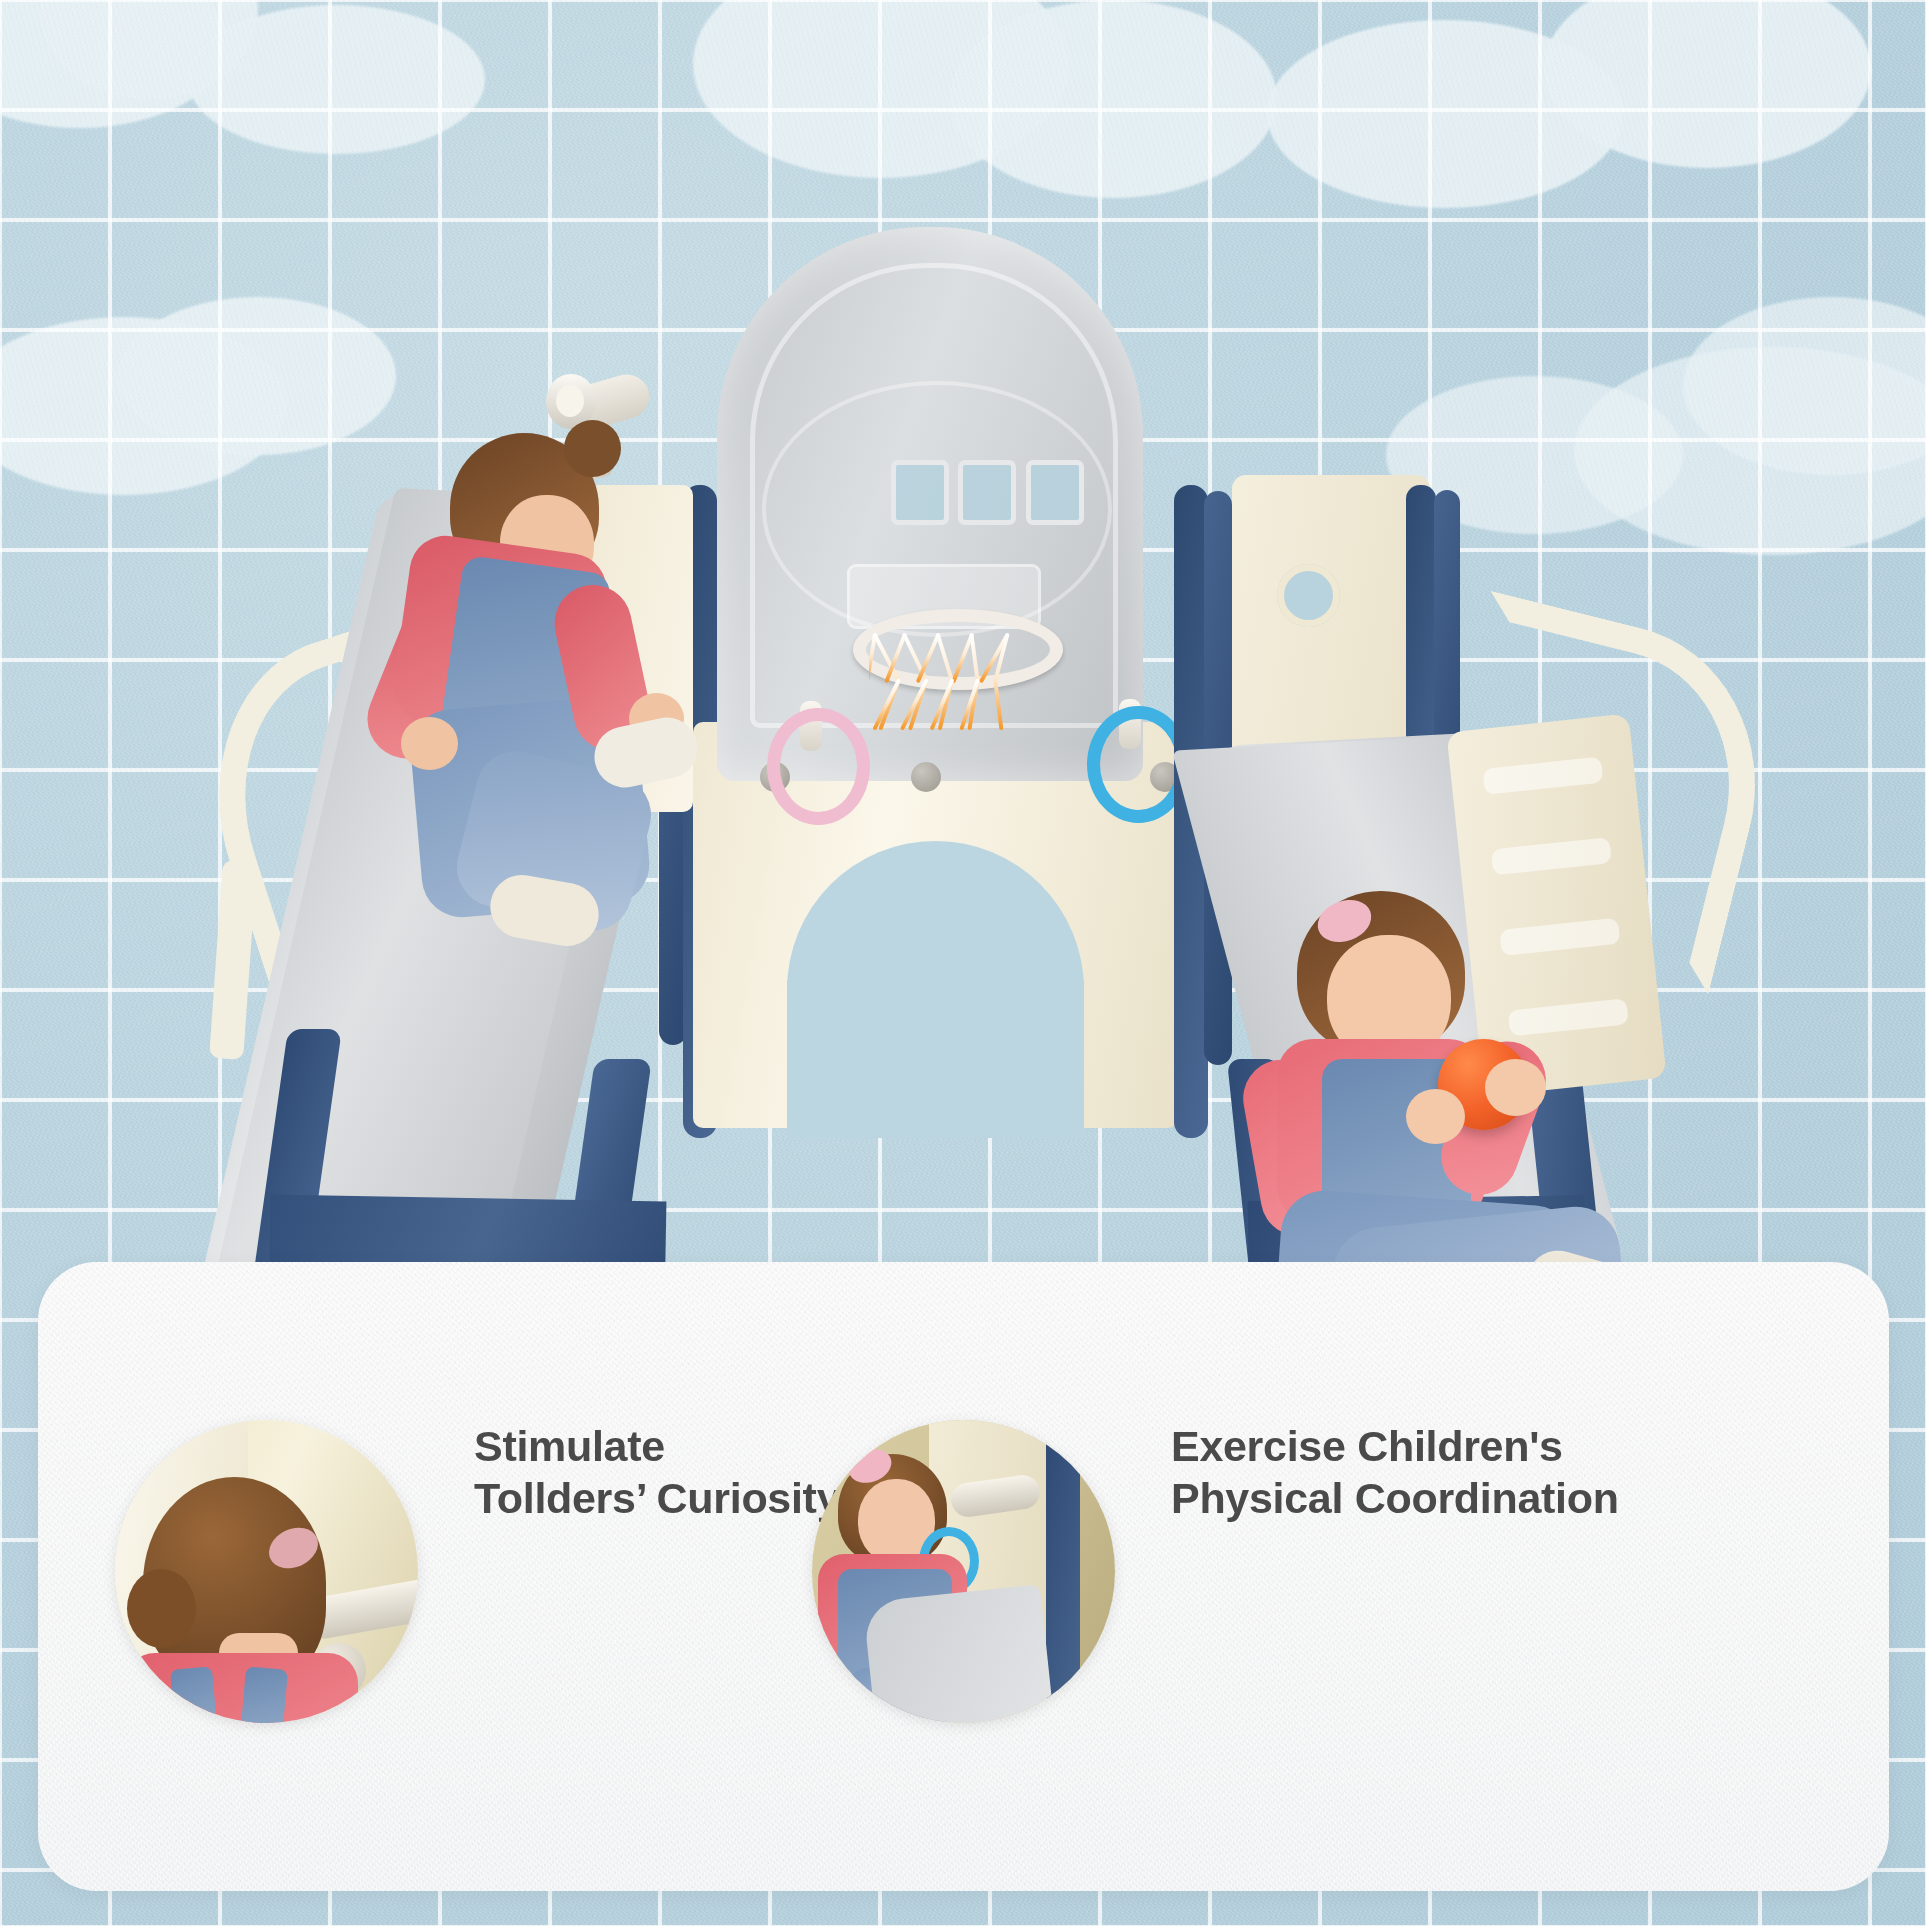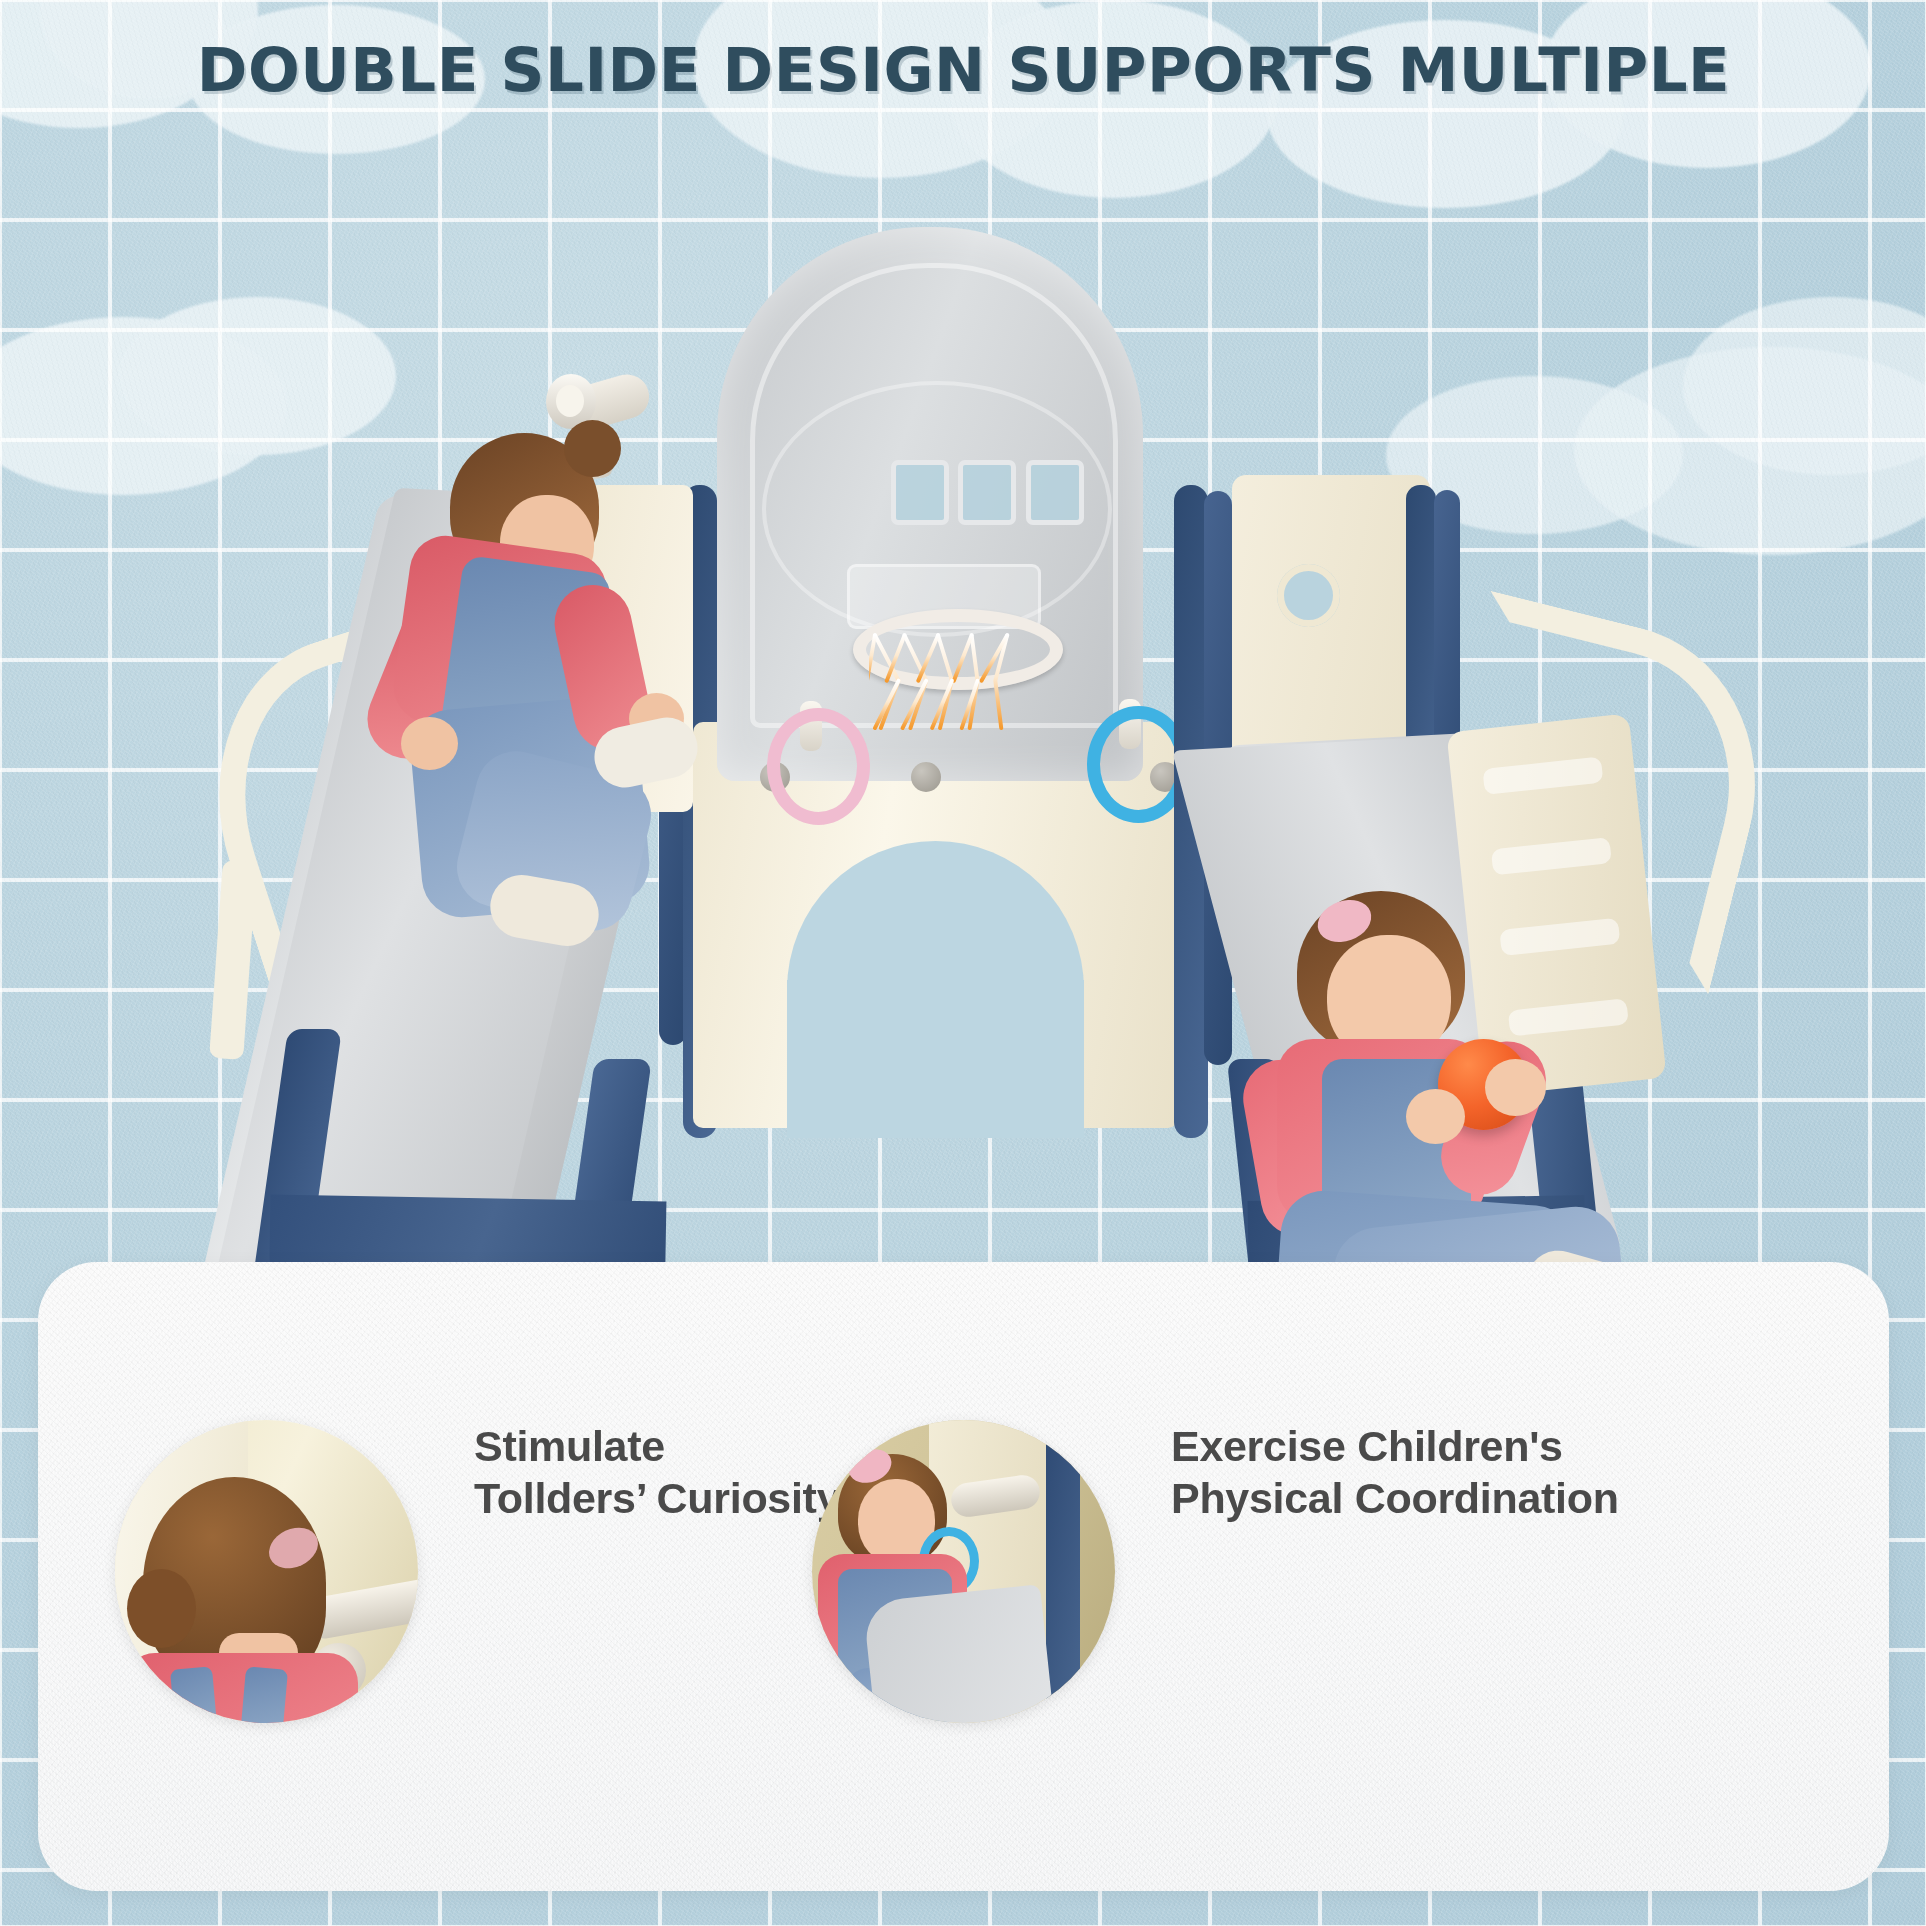--- a/index.html
+++ b/index.html
@@ -275,21 +275,20 @@
     <div class="cloud soft" style="left:1574px;top:347px;width:396px;height:208px;"></div>
     <div class="cloud soft" style="left:1683px;top:297px;width:297px;height:178px;"></div>
     <div class="cloud soft" style="left:1386px;top:376px;width:297px;height:158px;"></div>
   </div>
 
   <div class="grid"></div>
   <div class="grid-soft"></div>
   <div class="bg-noise"></div>
 
   <div class="headline">
-    <div>DOUBLE SLIDE DESIGN SUPPORTS MULTIPLE</div>
   </div>
 
   <div class="playset">
 
     <div class="part" id="left-rail-arc"></div>
     <div class="part" id="left-rail-foot"></div>
 
     <div class="part" id="left-slide-rail-l"></div>
     <div class="part" id="left-slide-surface"></div>
     <div class="part" id="left-slide-rail-r"></div>

